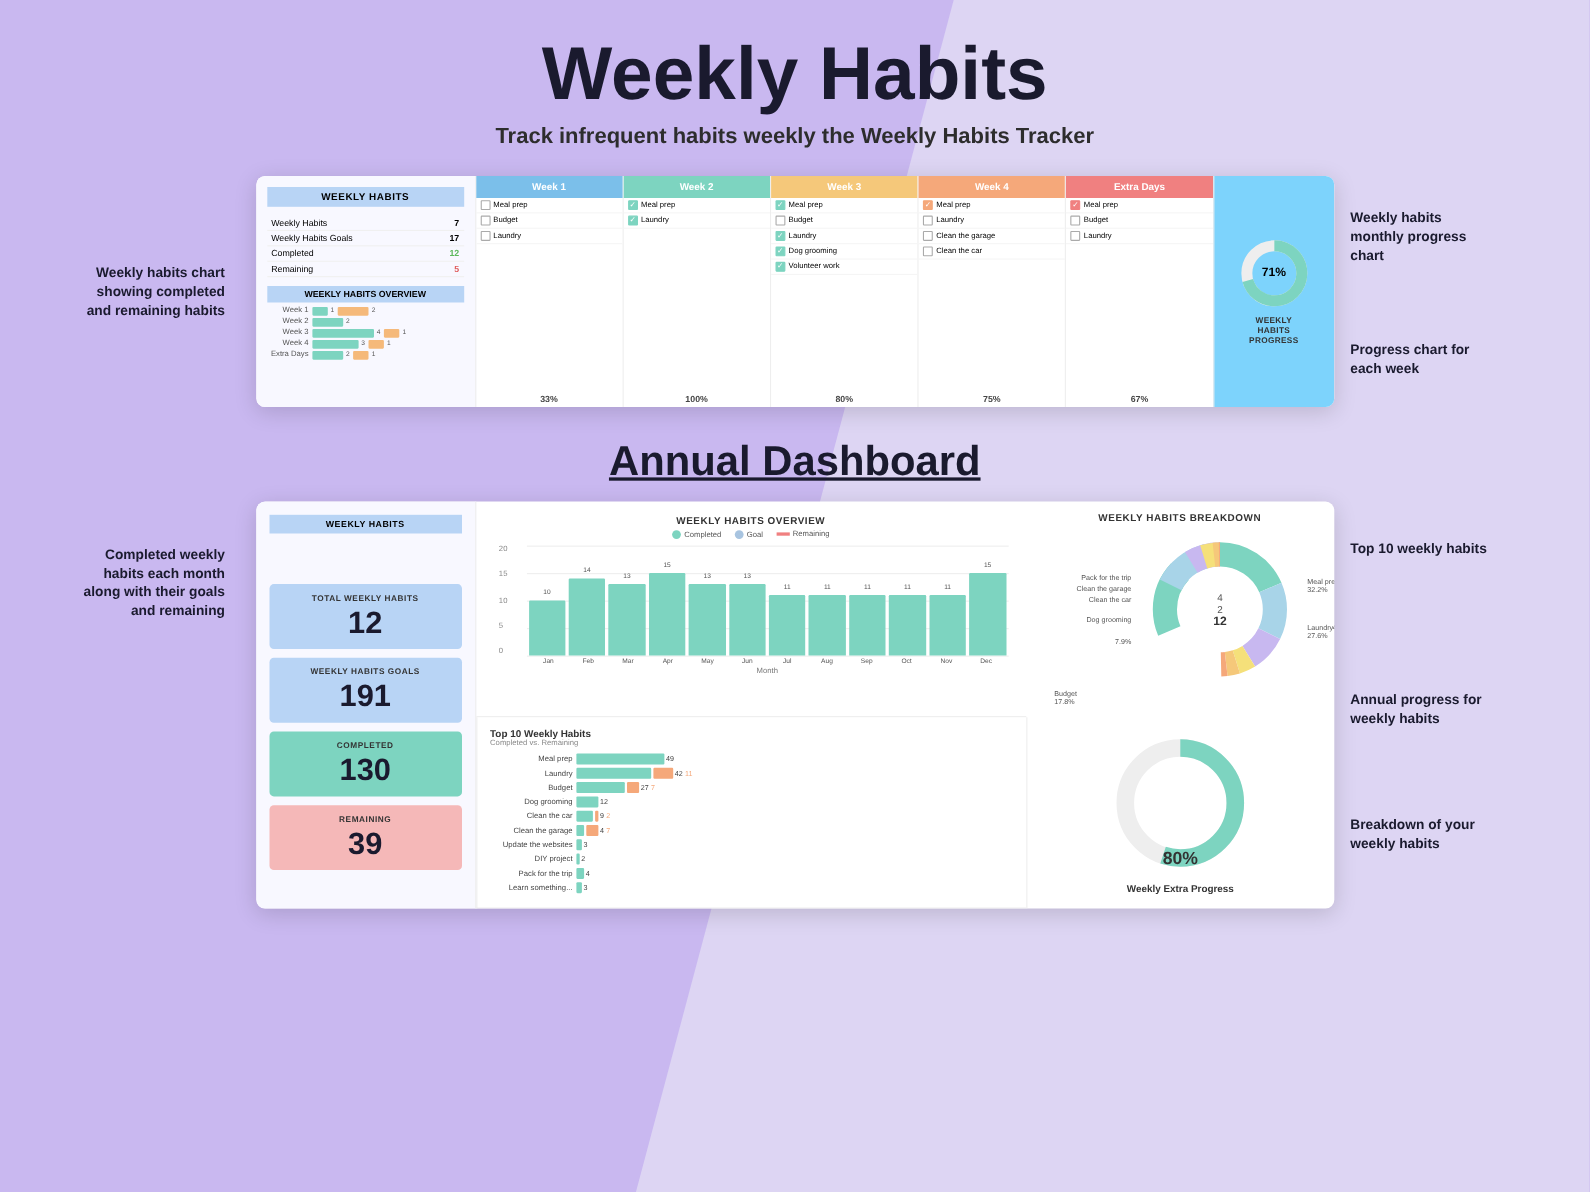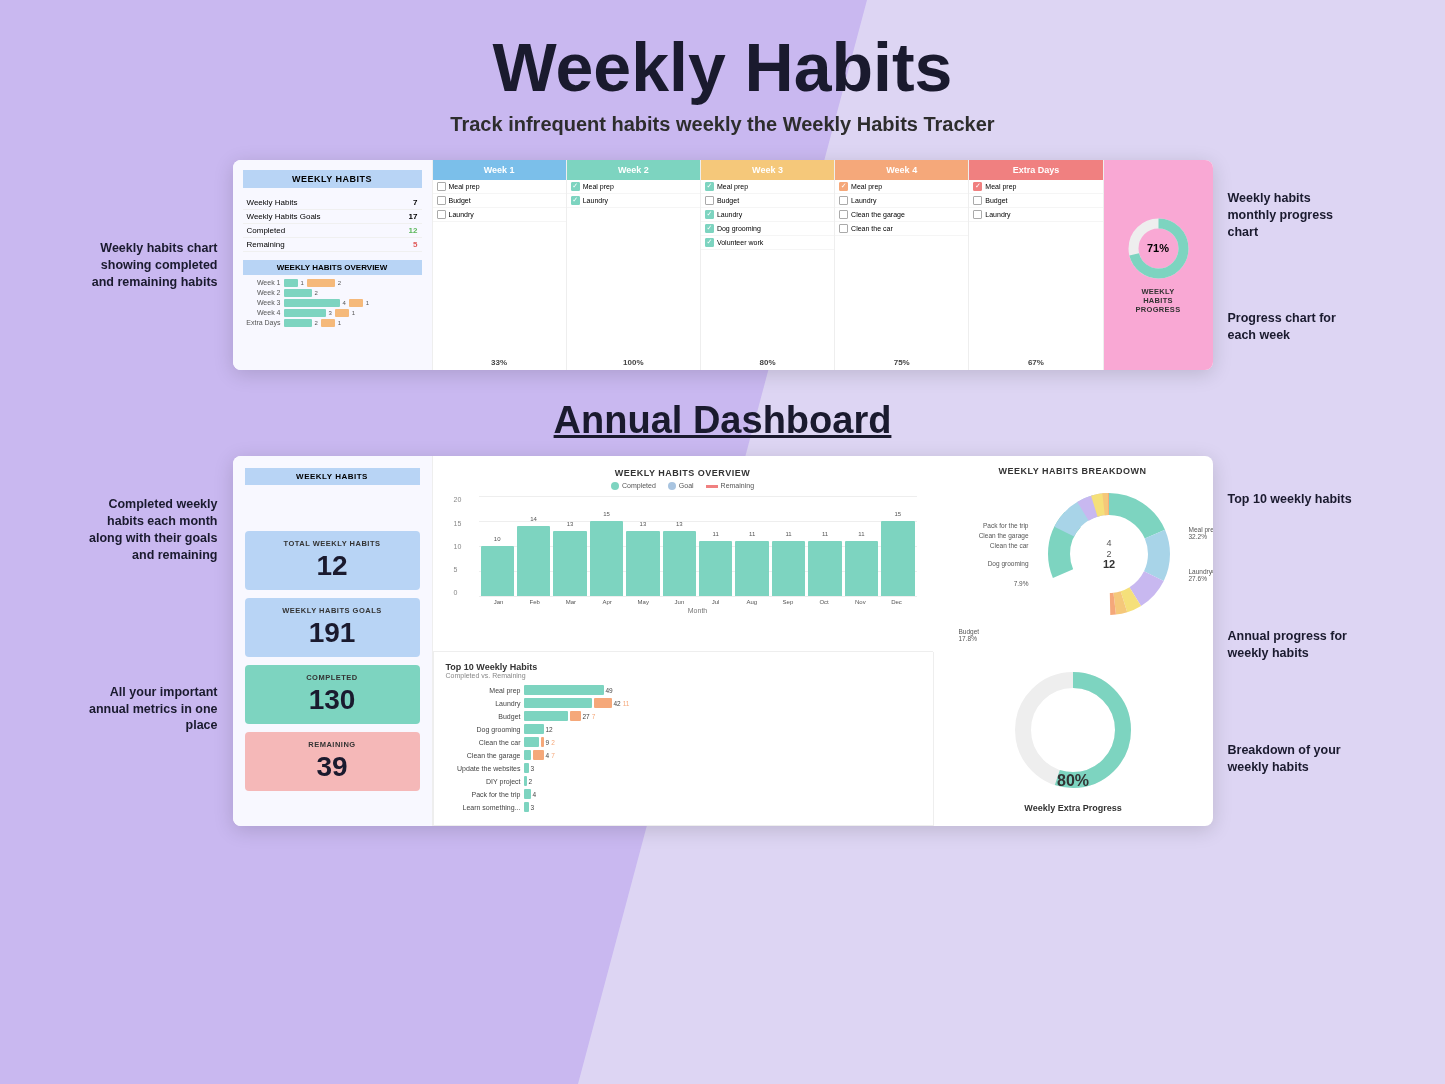--- a/index.html
+++ b/index.html
@@ -200,21 +200,21 @@
 
     
     .monthly-progress {
       width: 110px;
       min-width: 110px;
       display: flex;
       flex-direction: column;
       align-items: center;
       justify-content: center;
       padding: 26px 5px;
-      background: #f9a8d4;
+      background: #7dd3fc;
       border-left: 1px solid #eee;
     }
 
     .donut-sm {
       position: relative;
       width: 65px;
       height: 65px;
     }
 
     .donut-sm svg {
@@ -416,21 +416,21 @@
       align-items: flex-start;
       gap: 0;
     }
 
     .annotations-left {
       width: 200px;
       min-width: 200px;
       display: flex;
       flex-direction: column;
       align-items: flex-end;
-      padding-right: 15px;
+      padding-right: 28px;
       padding-top: 20px;
     }
 
     .annotations-right {
       width: 200px;
       min-width: 200px;
       display: flex;
       flex-direction: column;
       align-items: flex-start;
       padding-left: 15px;
@@ -653,21 +653,20 @@
     </div>
   </div>
 
   <h2 class="section-title">Annual Dashboard</h2>
 
   <div class="section-block">
     <div class="section-inner">
 
       <div class="annotations-left">
         <div class="ann-item" style="margin-top: 20px;">Completed weekly<br>habits each month<br>along with their goals<br>and remaining</div>
-        <div class="ann-item" style="margin-top: 80px;">All your important<br>annual metrics in one<br>place</div>
       </div>
 
       <div class="dashboard-center">
         <div class="dashboard-card annual-card">
 
           <div class="annual-left">
             <div class="annual-left-header">WEEKLY HABITS</div>
             <div style="height: 30px;"></div>
             <div class="annual-metric-box blue">
               <div class="annual-metric-label">TOTAL WEEKLY HABITS</div>

